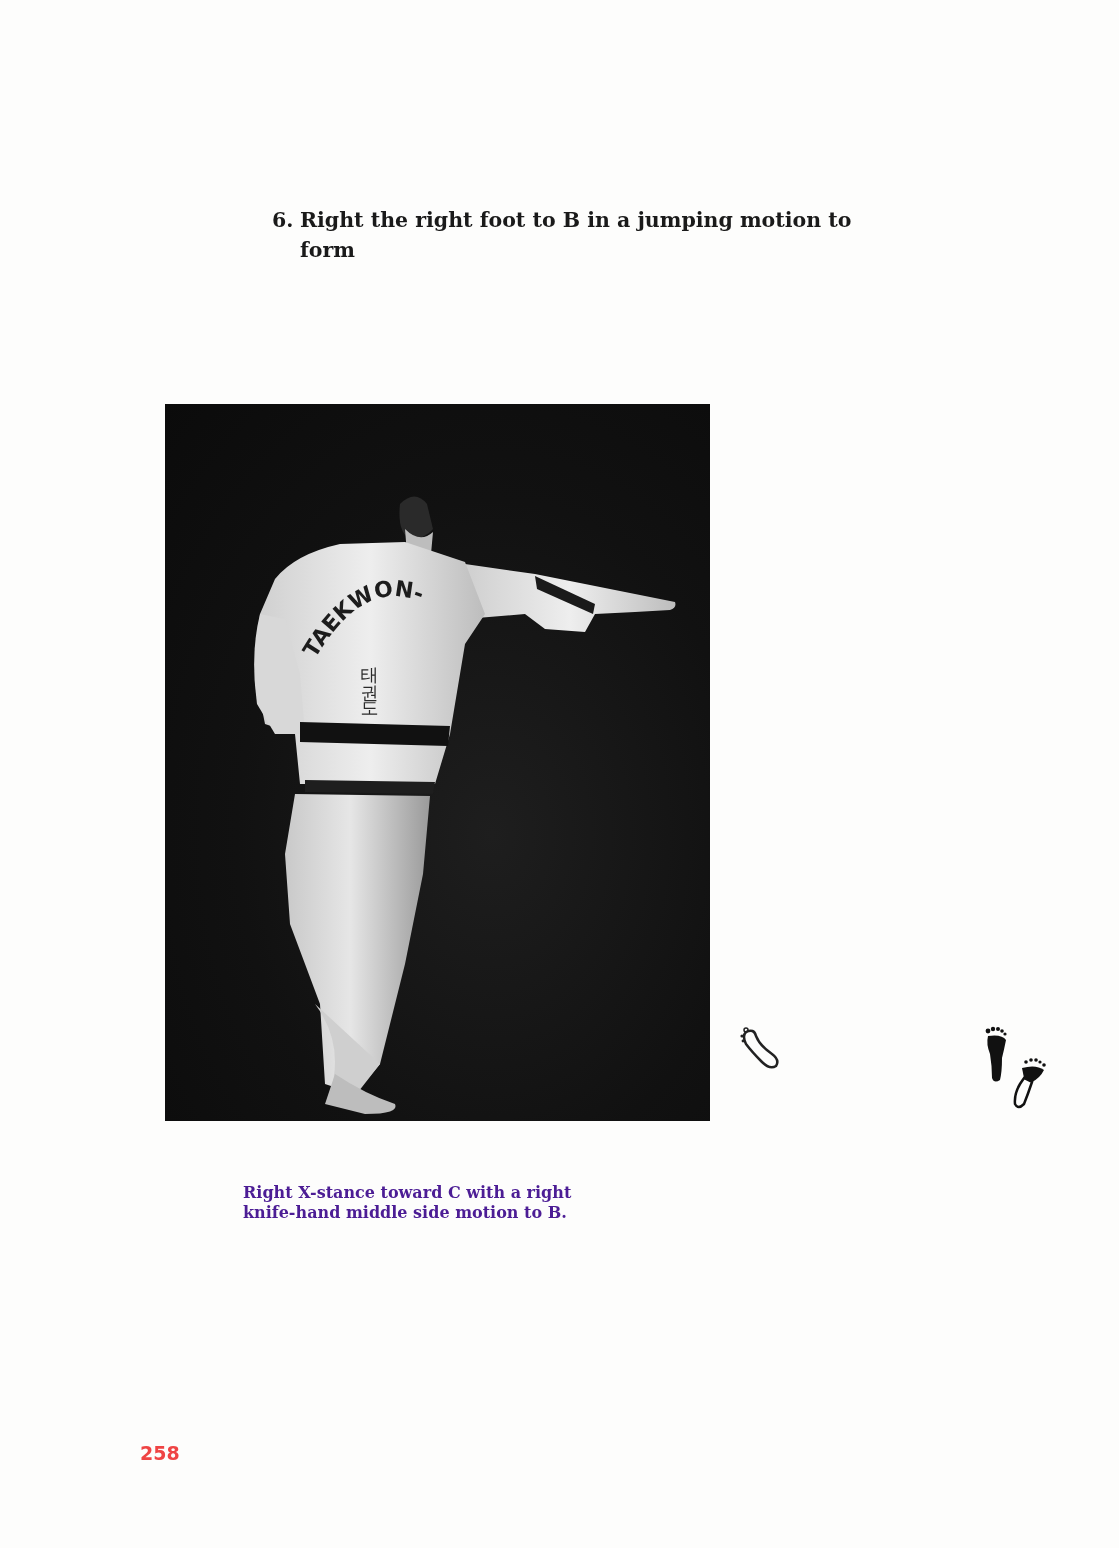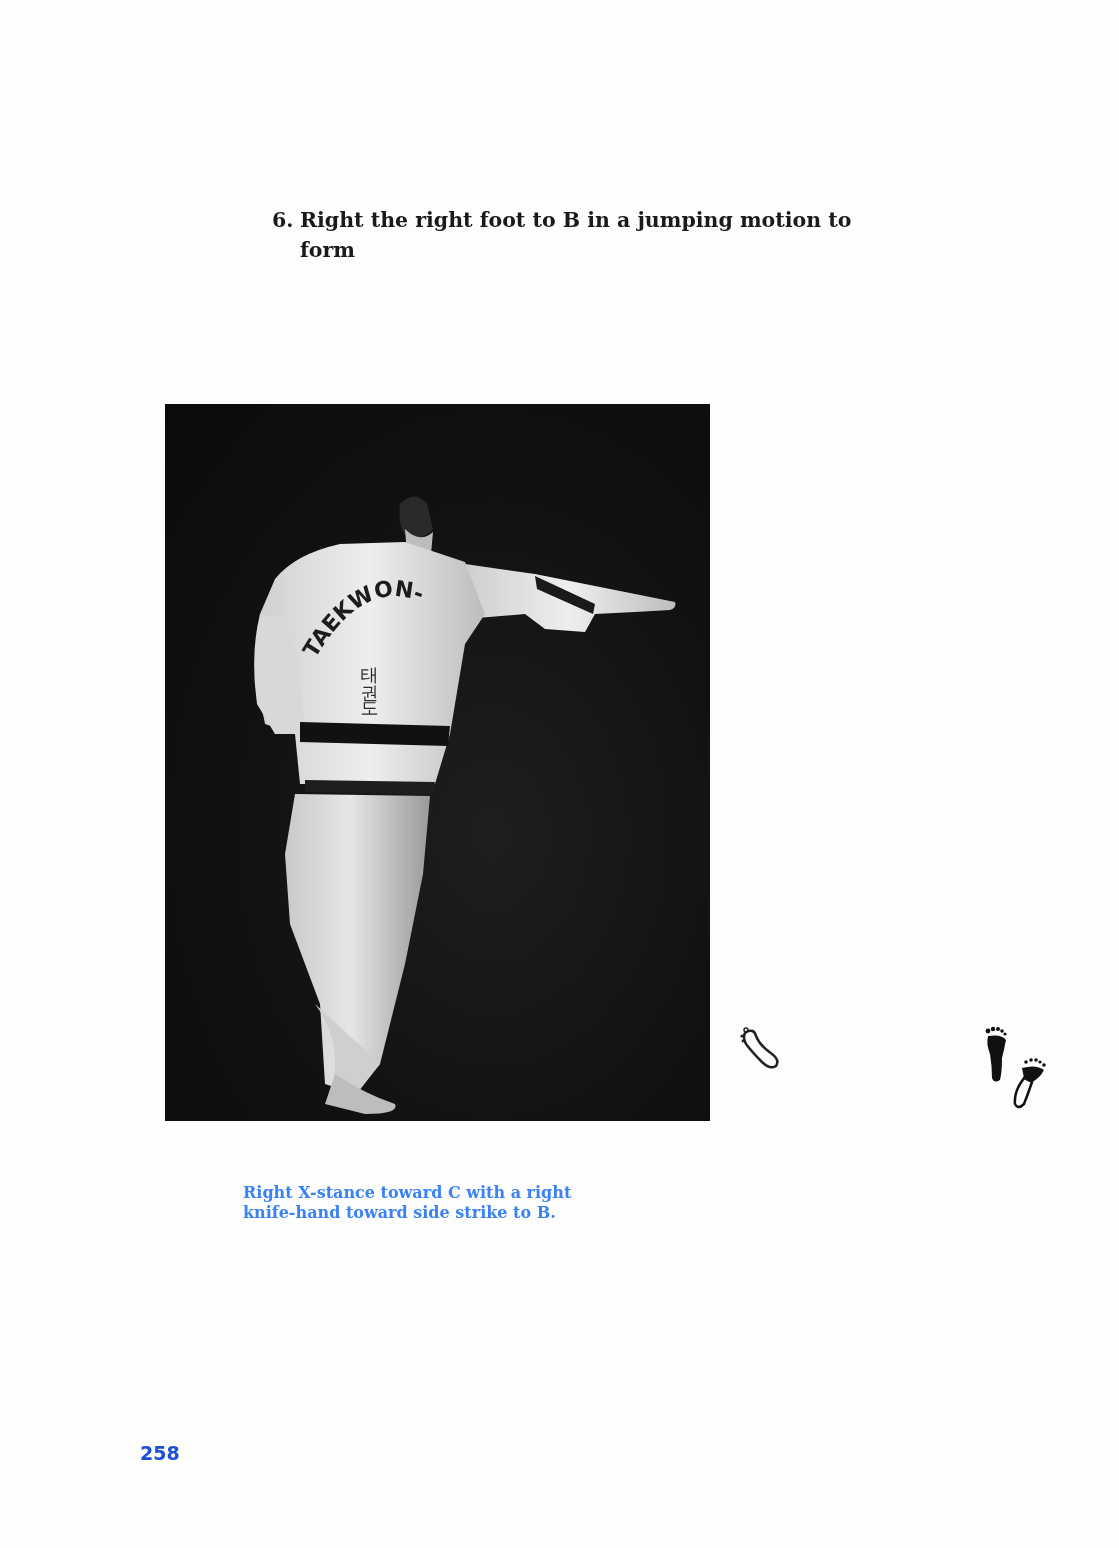--- a/index.html
+++ b/index.html
@@ -29,30 +29,30 @@
       overflow: hidden;
     }
     .photo svg { position: absolute; left: 0; top: 0; }
     .caption {
       position: absolute;
       left: 243px; top: 1183px;
       width: 420px;
       font-weight: bold;
       font-size: 16px;
       line-height: 20px;
-      color: #3b82f6;
+      color: #4c1d95;
     }
     .caption span { display: block; }
     .page-number {
       position: absolute;
       left: 140px; top: 1442px;
       font-family: "DejaVu Sans", "Liberation Sans", sans-serif;
       font-weight: bold;
       font-size: 19px;
-      color: #1d4ed8;
+      color: #ef4444;
     }
     .foot { position: absolute; }
   </style>
 </head>
 <body>
 
 <div class="step">
   <span class="num">6.</span>
   <span class="body">
     <span style="display:block">Right the right foot to B in a jumping motion to form</span>
@@ -127,16 +127,16 @@
       <circle cx="58" cy="36" r="1.6" fill="#111"></circle>
       <circle cx="62" cy="39" r="1.8" fill="#111"></circle>
       <path d="M40 42 Q54 38 62 44 Q58 52 50 56 L42 52 Z" fill="#111"></path>
       <path d="M42 52 L50 56 Q46 68 42 78 Q36 84 33 78 Q32 68 38 58 Z" fill="none" stroke="#111" stroke-width="2.5"></path>
     </g>
   </svg>
 </div>
 
 <div class="caption">
   <span>Right X-stance toward C with a right</span>
-  <span>knife-hand toward side strike to B.</span>
+  <span>knife-hand middle side motion to B.</span>
 </div>
 
 <div class="page-number">258</div>
 
 </body></html>

